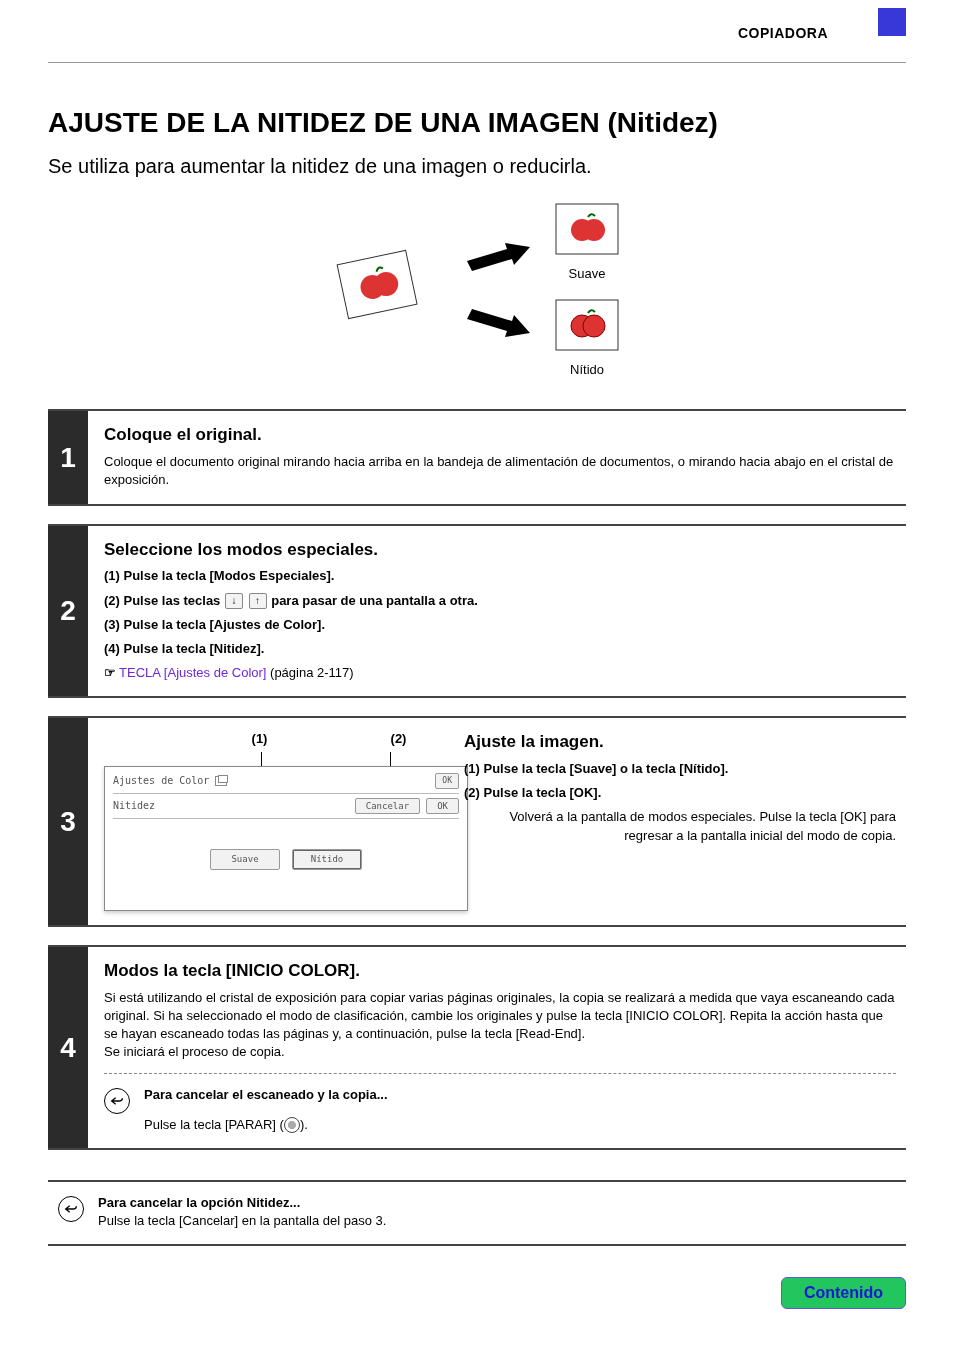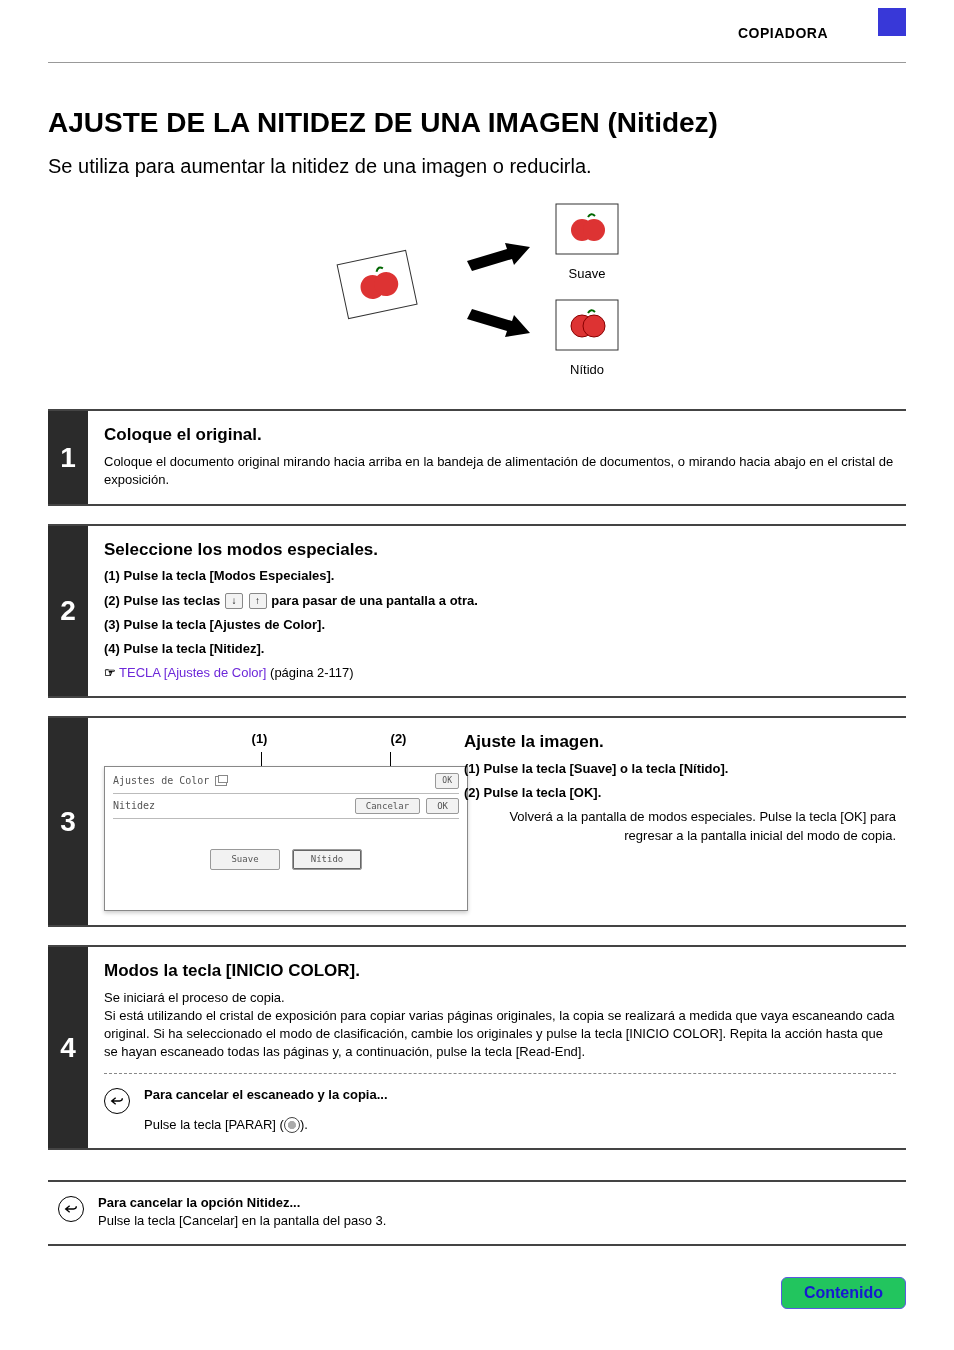--- a/index.html
+++ b/index.html
@@ -266,22 +266,22 @@
       <div class="step-sub">(2)  Pulse la tecla [OK].</div>
       <div class="sub-text">Volverá a la pantalla de modos especiales. Pulse la tecla [OK] para regresar a la pantalla inicial del modo de copia.</div>
     </div>
   </div>
 </div>
 
 <div class="step">
   <div class="step-num">4</div>
   <div class="step-body">
     <div class="step-title">Modos la tecla [INICIO COLOR].</div>
+    <div class="step-text">Si está utilizando el cristal de exposición para copiar varias páginas originales, la copia se realizará a medida que vaya escaneando cada original. Si ha seleccionado el modo de clasificación, cambie los originales y pulse la tecla [INICIO COLOR]. Repita la acción hasta que se hayan escaneado todas las páginas y, a continuación, pulse la tecla [Read-End].</div>
     <div class="step-text">Se iniciará el proceso de copia.</div>
-    <div class="step-text">Si está utilizando el cristal de exposición para copiar varias páginas originales, la copia se realizará a medida que vaya escaneando cada original. Si ha seleccionado el modo de clasificación, cambie los originales y pulse la tecla [INICIO COLOR]. Repita la acción hasta que se hayan escaneado todas las páginas y, a continuación, pulse la tecla [Read-End].</div>
     <div class="dashed"></div>
     <div class="note-row">
       <div class="note-icon">
         <svg viewBox="0 0 24 24">
             <path d="M10 7 L4 12 L10 17 M4 12 H16 A4 4 0 0 0 20 8" fill="none" stroke="#000" stroke-width="2"></path>
           </svg>
       </div>
       <div>
         <strong>Para cancelar el escaneado y la copia...</strong>
         <span>Pulse la tecla [PARAR] (</span><span class="stop-icon"></span><span>).</span>

